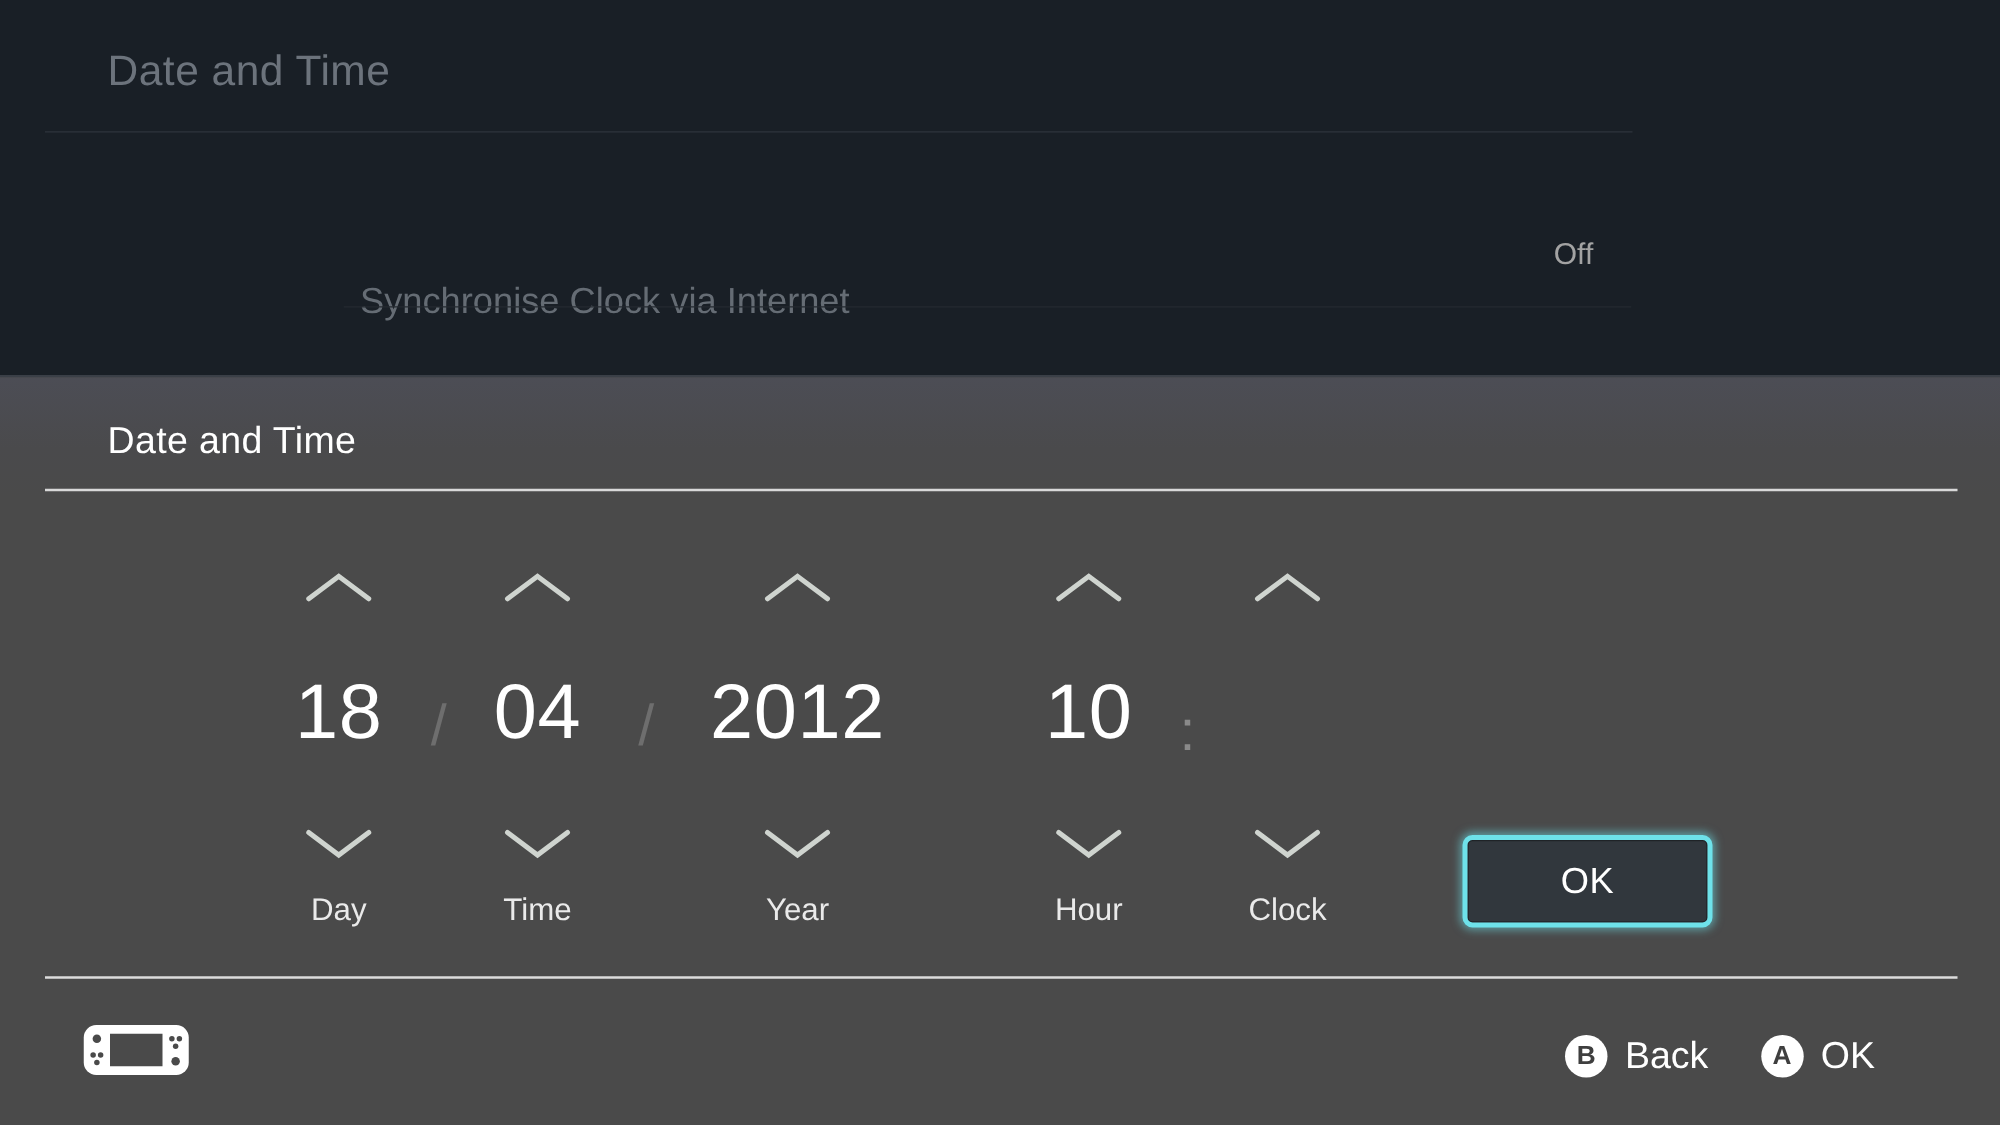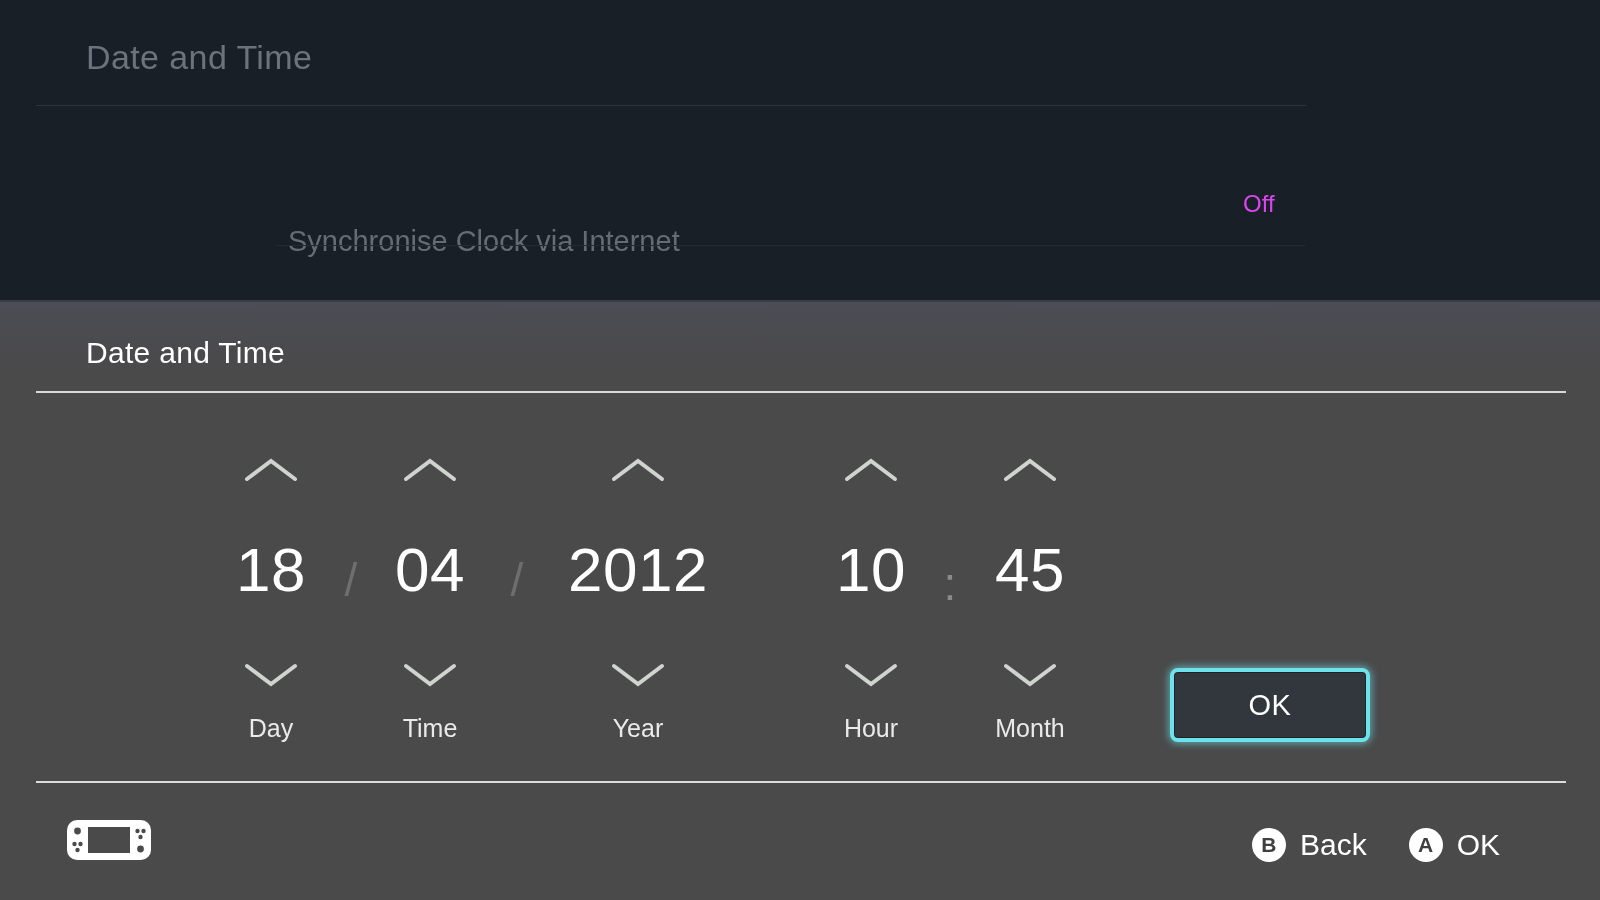--- a/index.html
+++ b/index.html
@@ -26,21 +26,21 @@
   .bg-title-rule {
     position:absolute; left:36px; top:105px; width:1270px; height:1px;
     background:#2e343c;
   }
   .bg-row-label {
     position:absolute; left:288px; top:185px;
     font-size:29px; color:#656c74; white-space:nowrap;margin-top:40px;
   }
   .bg-row-value {
     position:absolute; left:1243px; top:190px;
-    font-size:24px; color:#d946ef; white-space:nowrap;
+    font-size:24px; color:#a3a3a3; white-space:nowrap;
   }
   .bg-row-rule {
     position:absolute; left:275px; top:245px; width:1030px; height:1px;
     background:#242a31;
   }
   .bg-row-desc {
     position:absolute; left:289px; top:259px;
     font-size:21px; color:#464d55; white-space:nowrap;
   }
 
@@ -228,27 +228,26 @@
       </div>
 
       <div class="sep-colon" style="left:930px">:</div>
 
       <div class="field" style="left:955px">
         <div class="chev chev-up">
           <svg width="54" height="26" viewBox="0 0 54 26">
               <polyline points="3,22 27,4 51,22" fill="none" stroke="#cfd4cf" stroke-width="4" stroke-linecap="round" stroke-linejoin="miter"></polyline>
             </svg>
         </div>
-        <div class="value">45</div>
-        <div class="chev chev-dn">
-          <svg width="54" height="26" viewBox="0 0 54 26">
-              <polyline points="3,4 27,22 51,4" fill="none" stroke="#cfd4cf" stroke-width="4" stroke-linecap="round" stroke-linejoin="miter"></polyline>
-            </svg>
-        </div>
-        <div class="flabel">Month</div>
+        <div class="chev chev-dn">
+          <svg width="54" height="26" viewBox="0 0 54 26">
+              <polyline points="3,4 27,22 51,4" fill="none" stroke="#cfd4cf" stroke-width="4" stroke-linecap="round" stroke-linejoin="miter"></polyline>
+            </svg>
+        </div>
+        <div class="flabel">Clock</div>
       </div>
 
       <div class="okbtn">
         <span class="okbtn-label">OK</span>
       </div>
 
     </div>
 
     <div class="footer-rule"></div>
 

